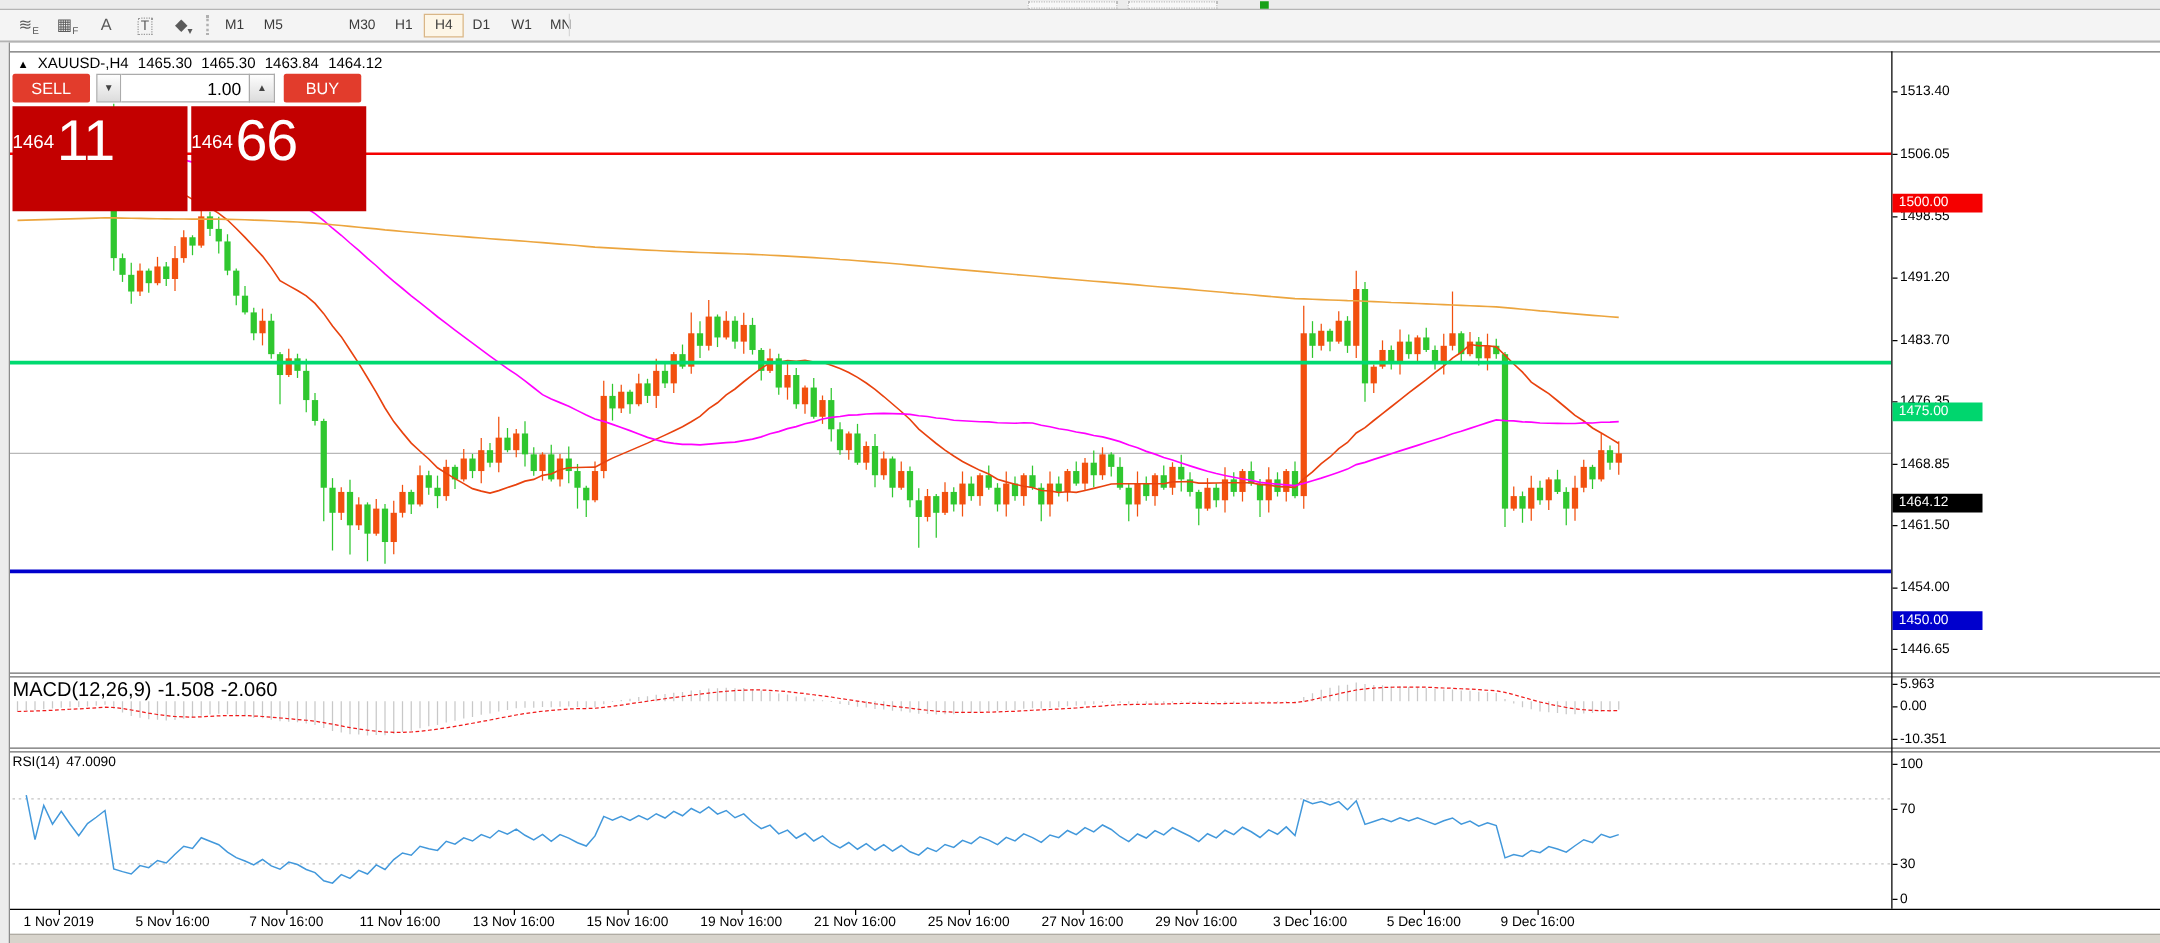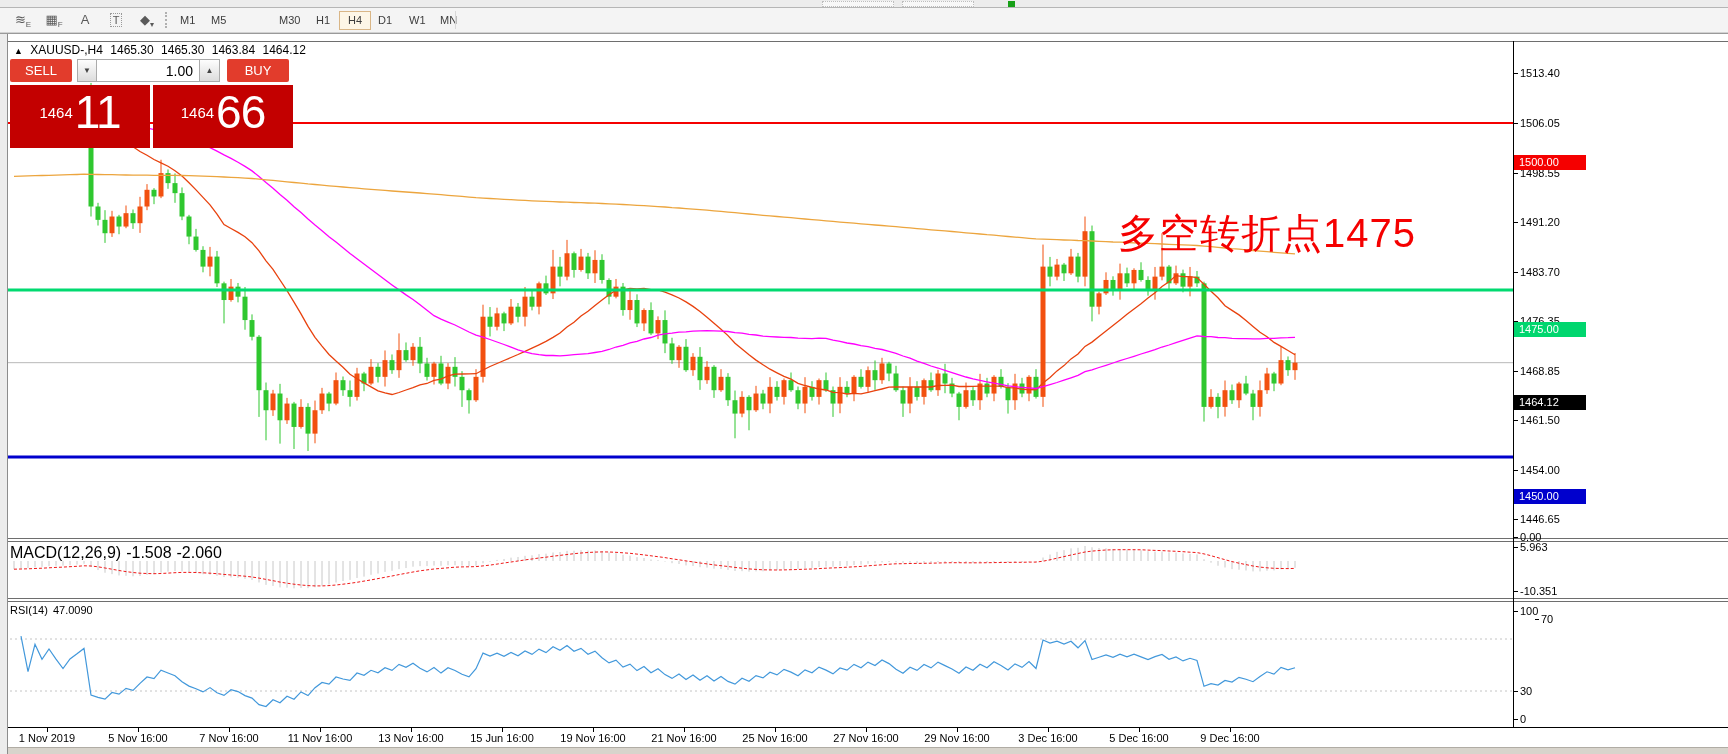--- a/index.html
+++ b/index.html
@@ -43,22 +43,22 @@
   #trade-panel { position:absolute; left:10px; top:25px; width:284px; }
   .redbtn { position:absolute; height:23px; background:#e23c2c; color:#fff; font-size:13px;
     text-align:center; line-height:23px; border-radius:2px; cursor:pointer; }
   #sell-btn { left:0; top:0; width:62px; }
   #buy-btn  { left:217px; top:0; width:62px; }
   .spinbtn { position:absolute; top:0; width:20px; height:23px; background:linear-gradient(#fdfdfd,#dcdcdc);
     border:1px solid #ababab; color:#444; font-size:8px; text-align:center; line-height:21px; cursor:pointer; }
   #vol-down { left:67px; } #vol-up { left:190px; border-left:none; }
   #volume-input { position:absolute; left:87px; top:0; width:103px; height:23px; border:1px solid #ababab;
     border-left:none; font-size:14px; text-align:right; padding-right:6px; font-family:"Liberation Sans",sans-serif; }
-  .quote-tile { position:absolute; top:26px; width:140px; height:63px; background:#c30000; color:#fff;
-    text-align:center; cursor:pointer; }
+  .quote-tile { position:absolute; top:26px; width:140px; height:84px; background:#c30000; color:#fff;
+    text-align:left; cursor:pointer; }
   #bid-tile { left:0; } #ask-tile { left:143px; }
   .tile-small { font-size:15px; vertical-align:10px; margin-right:2px; }
   .tile-big { font-size:46px; font-weight:400; letter-spacing:-1px; }
 
   #annotation { position:absolute; left:1118px; top:172px; font-size:40px; color:#f50000;
     letter-spacing:1px; white-space:nowrap; }
 
   .y-label { position:absolute; left:1520px; font-size:11px; color:#000; height:14px; line-height:14px; }
   .y-label::before { content:""; position:absolute; left:-6px; top:7px; width:4px; height:1px; background:#000; }
   .price-tag { position:absolute; left:1514px; width:72px; height:15px; font-size:11px; line-height:15px;
@@ -685,24 +685,24 @@
       <div class="y-label" style="top: 81.586px;">1506.05</div>
       <div class="y-label" style="top: 131.686px;">1498.55</div>
       <div class="y-label" style="top: 180.784px;">1491.20</div>
       <div class="y-label" style="top: 230.884px;">1483.70</div>
       <div class="y-label" style="top: 279.982px;">1476.35</div>
       <div class="y-label" style="top: 330.082px;">1468.85</div>
       <div class="y-label" style="top: 379.18px;">1461.50</div>
       <div class="y-label" style="top: 429.28px;">1454.00</div>
       <div class="y-label" style="top: 478.378px;">1446.65</div>
       <div class="y-label" style="top: 506px;">5.963</div>
-      <div class="y-label" style="top: 496px; text-align: right;">0.00</div>
+      <div class="y-label" style="top: 524px; text-align: right;">0.00</div>
       <div class="y-label" style="top: 550px;">-10.351</div>
       <div class="y-label" style="top: 570px;">100</div>
-      <div class="y-label" style="top: 578px; margin-left: 21px;">70</div>
+      <div class="y-label" style="top: 606px;">70</div>
       <div class="y-label" style="top: 650px;">30</div>
       <div class="y-label" style="top: 678px;">0</div>
       <div class="price-tag" style="top: 121px; background: rgb(245, 0, 0);">1500.00</div>
       <div class="price-tag" style="top: 288px; background: rgb(0, 214, 110);">1475.00</div>
       <div class="price-tag" style="top: 455px; background: rgb(0, 0, 205);">1450.00</div>
       <div class="price-tag" style="top: 360.678px; background: rgb(0, 0, 0);">1464.12</div>
     </div>
 
   <div id="chart-header">
     <span style="font-size:9px;">▲</span>
@@ -720,42 +720,41 @@
     <div id="vol-up" class="spinbtn">▲</div>
     <div id="buy-btn" class="redbtn">BUY</div>
     <div id="bid-tile" class="quote-tile">
       <span class="tile-small">1464</span><span class="tile-big">11</span>
     </div>
     <div id="ask-tile" class="quote-tile">
       <span class="tile-small">1464</span><span class="tile-big">66</span>
     </div>
   </div>
 
-  <div id="annotation">多空转折点1475</div>
 
   <div id="pane-label-macd">
     <span>MACD(12,26,9)</span><span>-1.508</span><span>-2.060</span>
   </div>
   <div id="pane-label-rsi">
     <span>RSI(14)</span><span>47.0090</span>
   </div>
 
   <div id="date-axis">
       <div class="x-tick" style="left: 47px; top: 0px;"></div>
       <div class="x-label" style="left: 47px; top: 4px;">1 Nov 2019</div>
       <div class="x-tick" style="left: 138px; top: 0px;"></div>
       <div class="x-label" style="left: 138px; top: 4px;">5 Nov 16:00</div>
       <div class="x-tick" style="left: 229px; top: 0px;"></div>
       <div class="x-label" style="left: 229px; top: 4px;">7 Nov 16:00</div>
       <div class="x-tick" style="left: 320px; top: 0px;"></div>
       <div class="x-label" style="left: 320px; top: 4px;">11 Nov 16:00</div>
       <div class="x-tick" style="left: 411px; top: 0px;"></div>
       <div class="x-label" style="left: 411px; top: 4px;">13 Nov 16:00</div>
       <div class="x-tick" style="left: 502px; top: 0px;"></div>
-      <div class="x-label" style="left: 502px; top: 4px;">15 Jun 16:00</div>
+      <div class="x-label" style="left: 502px; top: 4px;">15 Nov 16:00</div>
       <div class="x-tick" style="left: 593px; top: 0px;"></div>
       <div class="x-label" style="left: 593px; top: 4px;">19 Nov 16:00</div>
       <div class="x-tick" style="left: 684px; top: 0px;"></div>
       <div class="x-label" style="left: 684px; top: 4px;">21 Nov 16:00</div>
       <div class="x-tick" style="left: 775px; top: 0px;"></div>
       <div class="x-label" style="left: 775px; top: 4px;">25 Nov 16:00</div>
       <div class="x-tick" style="left: 866px; top: 0px;"></div>
       <div class="x-label" style="left: 866px; top: 4px;">27 Nov 16:00</div>
       <div class="x-tick" style="left: 957px; top: 0px;"></div>
       <div class="x-label" style="left: 957px; top: 4px;">29 Nov 16:00</div>

